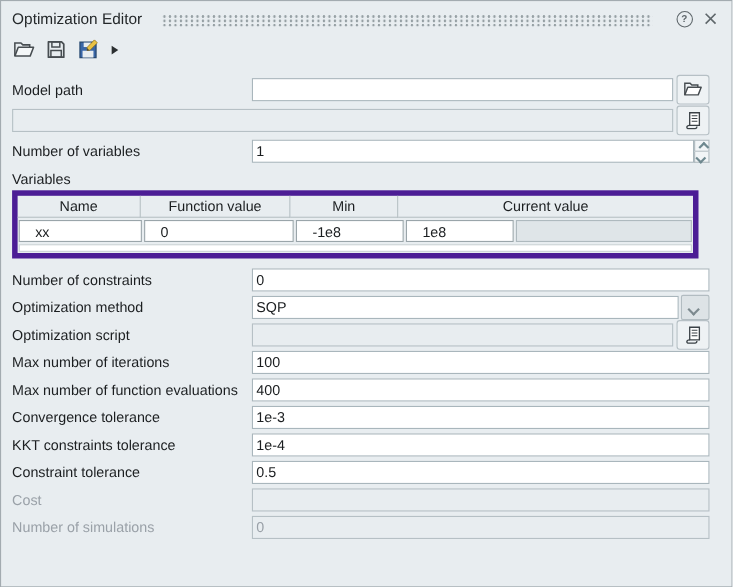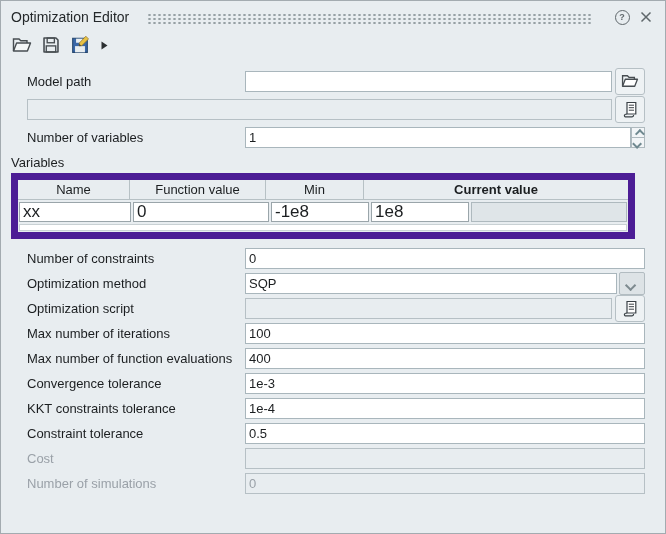--- a/index.html
+++ b/index.html
@@ -18,21 +18,21 @@
   .hbtn{width:18px;height:18px;display:flex;align-items:center;justify-content:center;
     margin-left:6px;cursor:default;}
   .qcirc{width:13px;height:13px;border:1.4px solid #5f676b;border-radius:50%;
     color:#5f676b;font-size:9px;font-weight:bold;line-height:13px;text-align:center;}
   
   .tbar{display:flex;align-items:center;gap:7px;height:26px;padding:0 0 0 10px;margin-top:1px;}
   .tico{width:22px;height:22px;display:flex;align-items:center;justify-content:center;}
   .more{margin-left:3px;display:flex;align-items:center;}
   
   .form{margin-top:9px;}
-  .row{display:flex;align-items:center;height:28px;padding:0 20px 0 26px;}
+  .row{display:flex;align-items:center;height:28px;padding:0 20px 0 10px;}
   .row-sm{height:25px;}
   .lbl{width:218px;flex:0 0 218px;white-space:nowrap;overflow:hidden;}
   .lbl.gray{color:#9aa1a8;}
   .input{flex:1;height:19px;min-width:0;border:1px solid #a9b6bc;background:#fff;
     padding:0 3px;font-family:"Liberation Sans",sans-serif;font-size:13px;color:#1b1e20;outline:none;}
   .input.disabled{background:#e8edf0;border-color:#b6c0c5;color:#9aa1a8;}
   .input.graytext{color:#9aa1a8;}
   .side-btn{flex:0 0 30px;width:30px;height:27px;margin-left:3px;border:1px solid #b6c0c5;
     border-radius:3px;background:#eef2f4;display:flex;align-items:center;justify-content:center;padding:0;}
   .dd-btn{flex:0 0 26px;width:26px;height:23px;margin-left:2px;border:1px solid #b2bcc1;
@@ -40,33 +40,33 @@
   .spin{flex:0 0 14px;width:14px;height:21px;display:flex;flex-direction:column;}
   .spin-btn{flex:1;border:1px solid #aeb9be;background:#f2f5f7;display:flex;
     align-items:center;justify-content:center;padding:0;}
   .spin-btn + .spin-btn{border-top:none;}
   .chev{width:5px;height:5px;border:solid #6f8990;border-width:2px 2px 0 0;}
   .chev.up{transform:rotate(-45deg) translate(0px,2px);}
   .chev.down{transform:rotate(135deg) translate(2px,0px);}
   .chev.big{width:6px;height:6px;border-color:#7d8a8f;}
   .sect-lbl{height:19px;padding:0 10px;display:flex;align-items:flex-end;}
   
-  .vtable{margin:3px 30px 7px 10px;border:7px solid #4c1d95;background:#e8edf0;}
+  .vtable{margin:3px 30px 7px 10px;border:5px solid #4c1d95;background:#e8edf0;}
   .thead{display:flex;height:20px;align-items:stretch;}
   .th{display:flex;align-items:center;justify-content:center;border-right:1px solid #b7c1c5;
     border-bottom:1px solid #b7c1c5;box-sizing:border-box;}
   .th:last-child{border-right:none;}
   .trow{display:flex;padding:2px 1px 0 1px;}
   .td{height:20px;border:1px solid #9aa5aa;background:#fff;margin-right:2px;
-    padding:0 3px;font-family:"Liberation Sans",sans-serif;font-size:17px;color:#1b1e20;
+    padding:0 14px;font-family:"Liberation Sans",sans-serif;font-size:13px;color:#1b1e20;
     box-sizing:border-box;min-width:0;}
   .td.last{margin-right:0;background:#dfe5e8;border-color:#aeb9be;}
   .c0{flex:0 0 112px;width:112px;} .c1{flex:0 0 136px;width:136px;}
   .c2{flex:0 0 98px;width:98px;}  .c3{flex:0 0 98px;width:98px;}
-  .c4{flex:1;font-weight:bold;}
+  .c4{flex:1;}
   .tstrip{height:5px;background:#fff;margin:2px 1px 1px 1px;border:1px solid #c9d1d4;}
 </style>
 </head>
 <body>
 
 <div class="panel">
 
   <div class="hdr">
     <span class="title">Optimization Editor</span>
     <div class="dots"></div>

